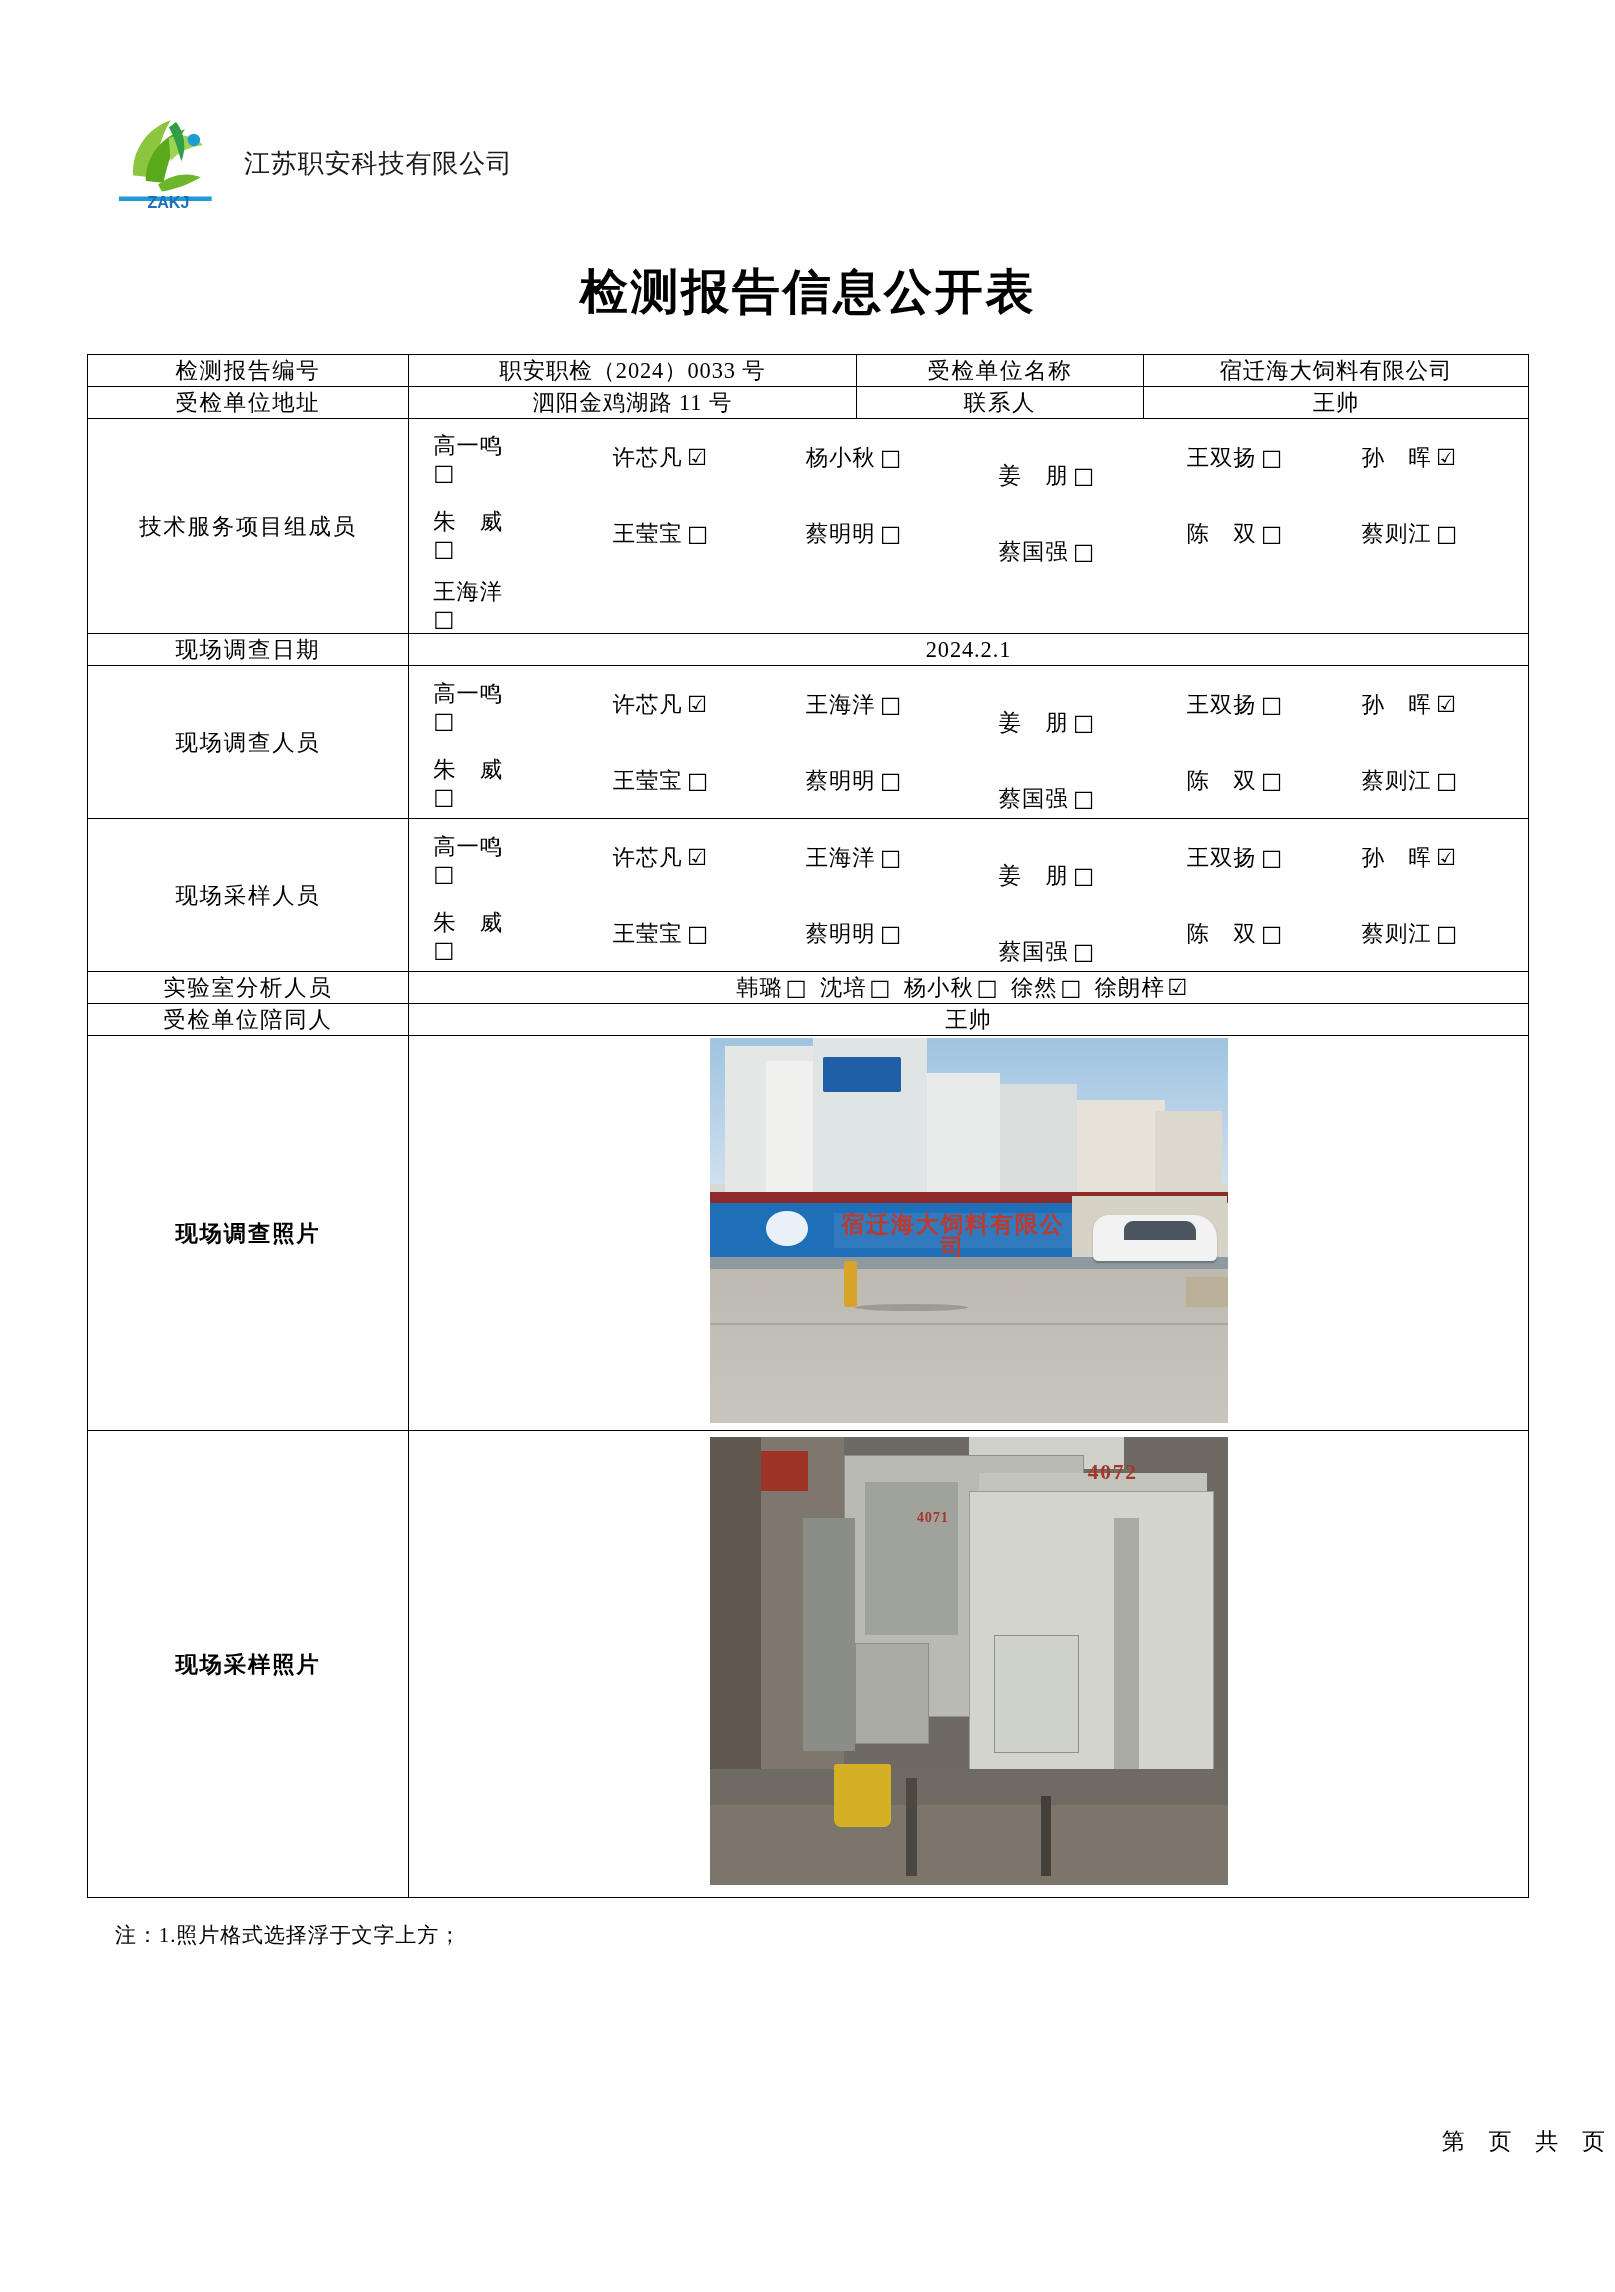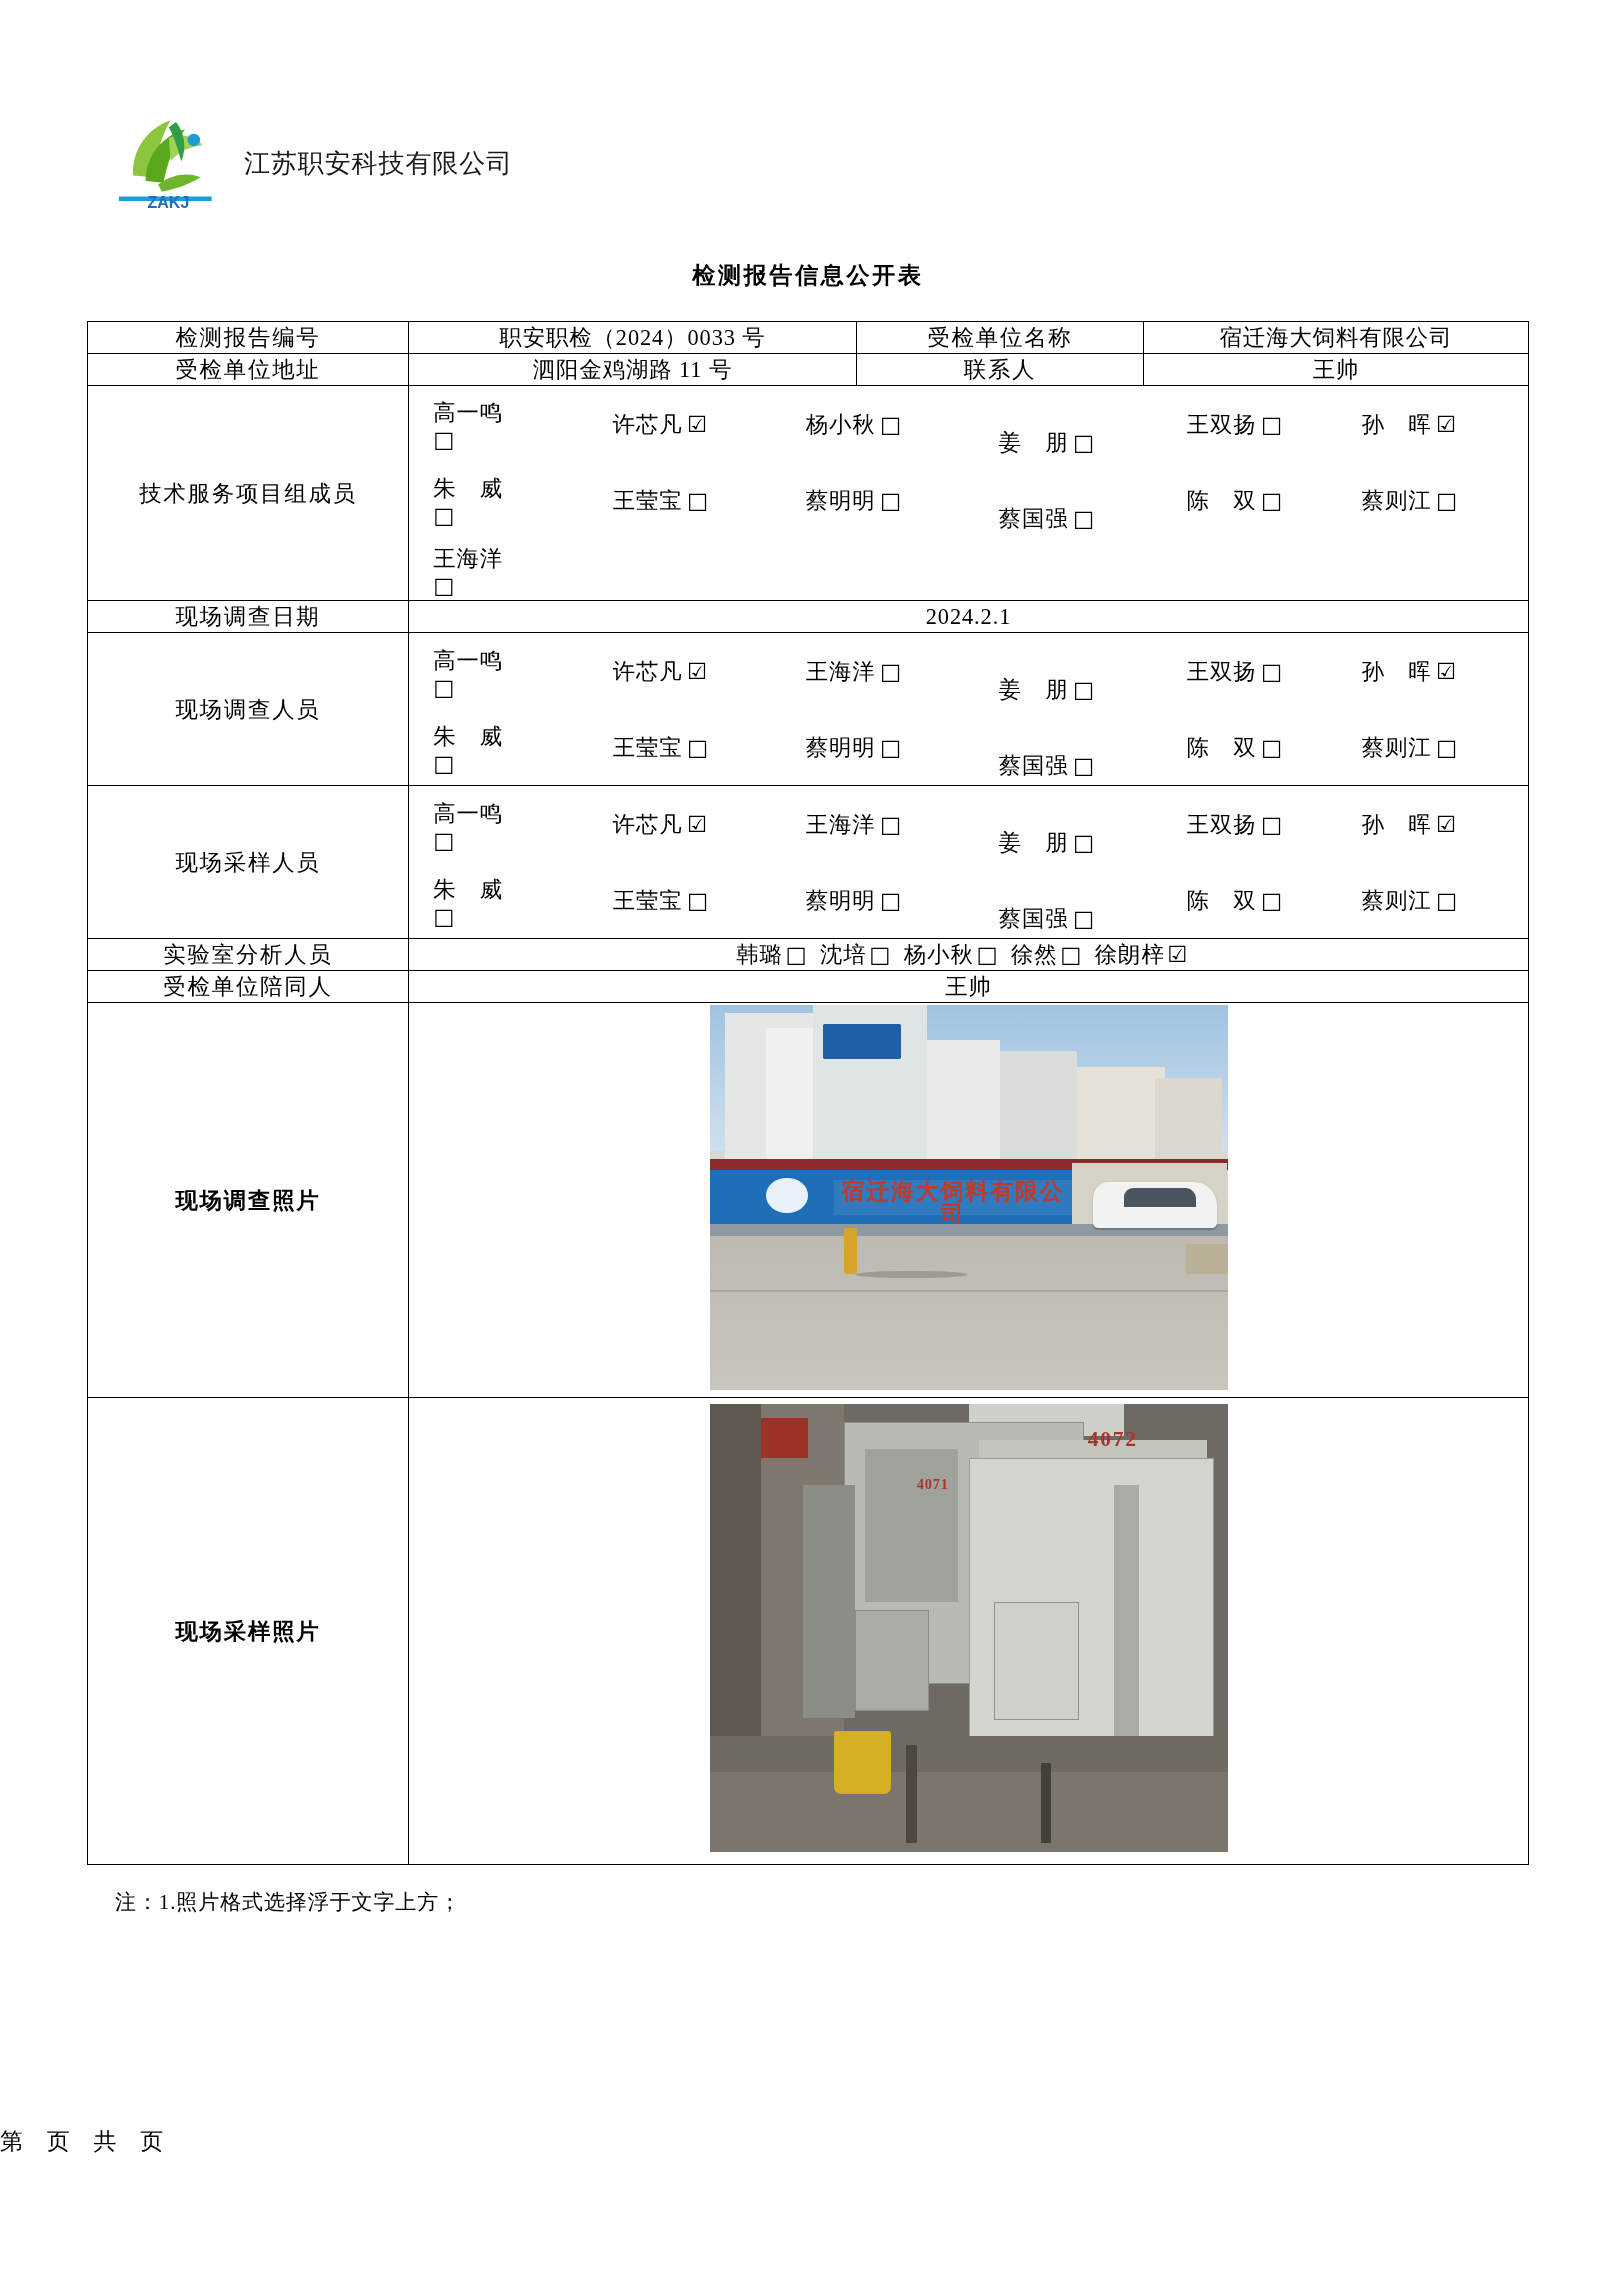--- a/index.html
+++ b/index.html
@@ -53,21 +53,21 @@
     text-align: right;
     font-size: 24px;
     line-height: 1.62;
     color: #1a1a1a;
     padding-top: 3.6px;
   }
 
   
   .doc-title {
     text-align: center;
-    font-size: 23px;
+    font-size: 48px;
     font-weight: bold;
     letter-spacing: 2.7px;
     margin-top: 47px;
     margin-bottom: 30px;
   }
 
   
   table.main {
     border-collapse: collapse;
     width: 1440px;
@@ -213,23 +213,23 @@
 
   
   .note {
     margin: 23px 0 0 115px;
     font-size: 21px;
     letter-spacing: 0.9px;
   }
   .page-footer {
     position: absolute;
     left: 0;
-    right: 12px;
+    right: 2px;
     bottom: 136px;
-    text-align: left;
+    text-align: right;
     font-size: 23px;
     letter-spacing: 9px;
   }
 </style>
 </head>
 <body>
 
 <div class="page">
 
   <div class="header">

